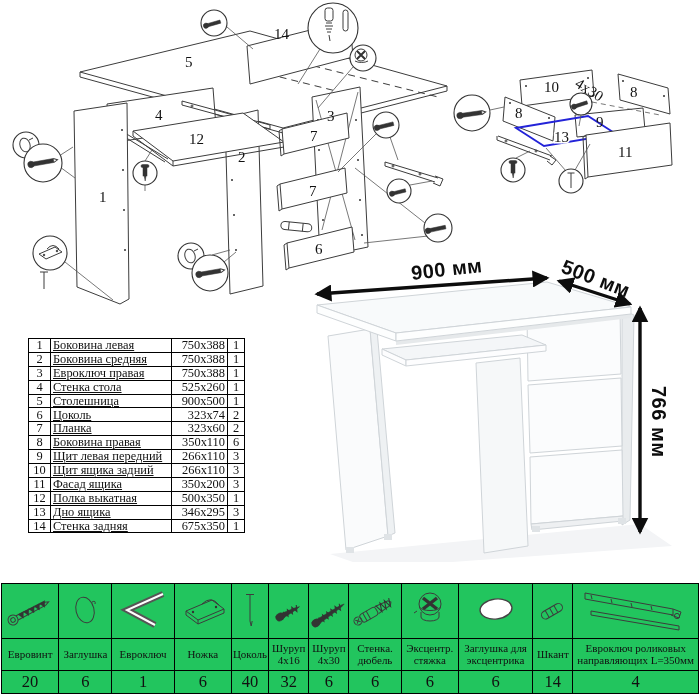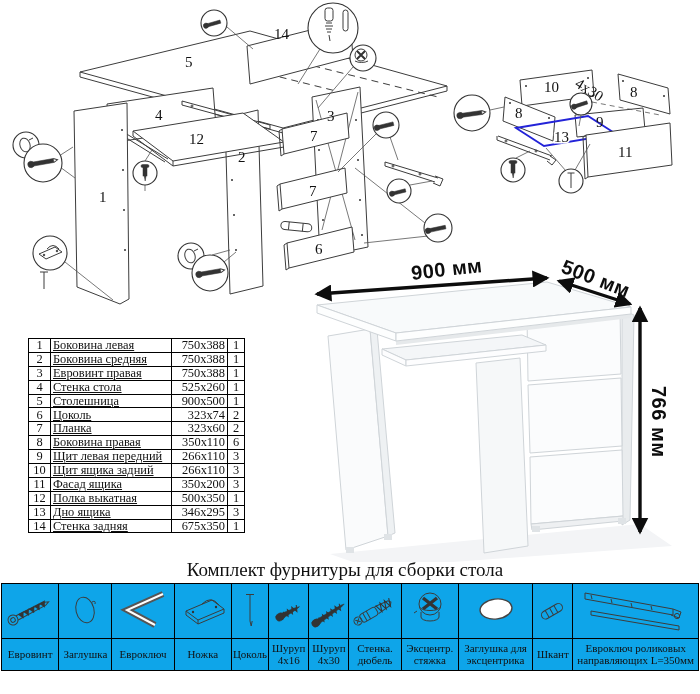--- a/index.html
+++ b/index.html
@@ -30,21 +30,21 @@
   .parts-table .c-name{width:116px;text-align:left;text-decoration:underline;}
   .parts-table .c-size{width:51px;text-align:right;}
   .parts-table .c-qty{width:12px;text-align:center;}
 
   
   .hw-title{position:absolute;left:0;top:559px;width:690px;text-align:center;
             font-size:19px;font-family:"Liberation Serif",serif;}
   .hw-table{position:absolute;left:1px;top:583px;width:698px;border-collapse:collapse;
             table-layout:fixed;font-family:"Liberation Serif",serif;}
   .hw-table td{border:1.7px solid #000;text-align:center;vertical-align:middle;
-               padding:0 1px;background:#0ea5e9;overflow:hidden;}
+               padding:0 1px;background:#22c55e;overflow:hidden;}
   .hw-table .icon-row td{height:54px;}
   .hw-table .label-row td{height:31px;font-size:11px;line-height:11.8px;}
   .hw-table .qty-row td{height:22px;font-size:16.5px;}
 </style>
 </head>
 <body>
 
 <div class="page">
 
   <svg class="diag" style="position:absolute;left:0;top:0" width="465" height="340" viewBox="0 0 465 340">
@@ -373,21 +373,21 @@
           <td class="c-qty">1</td>
         </tr>
       <tr>
           <td class="c-num">2</td>
           <td class="c-name">Боковина средняя</td>
           <td class="c-size">750x388</td>
           <td class="c-qty">1</td>
         </tr>
       <tr>
           <td class="c-num">3</td>
-          <td class="c-name">Евровинт правая</td>
+          <td class="c-name">Евроключ правая</td>
           <td class="c-size">750x388</td>
           <td class="c-qty">1</td>
         </tr>
       <tr>
           <td class="c-num">4</td>
           <td class="c-name">Стенка стола</td>
           <td class="c-size">525x260</td>
           <td class="c-qty">1</td>
         </tr>
       <tr>
@@ -446,21 +446,20 @@
         </tr>
       <tr>
           <td class="c-num">14</td>
           <td class="c-name">Стенка задняя</td>
           <td class="c-size">675x350</td>
           <td class="c-qty">1</td>
         </tr>
     </tbody>
   </table>
 
-  <div class="hw-title">Комплект фурнитуры для сборки стола</div>
 
   <table class="hw-table">
     <colgroup>
       <col style="width:57px">
         <col style="width:53px">
         <col style="width:62px">
         <col style="width:57px">
       <col style="width:37px">
         <col style="width:40px">
         <col style="width:40px">
@@ -565,16 +564,30 @@
       <td>Ножка</td>
       <td>Цоколь</td>
       <td>Шуруп 4x16</td>
       <td>Шуруп 4x30</td>
       <td>Стенка. дюбель</td>
       <td>Эксцентр. стяжка</td>
       <td>Заглушка для эксцентрика</td>
       <td>Шкант</td>
       <td>Евроключ роликовых направляющих L=350мм</td>
     </tr>
+    <tr class="qty-row">
+      <td>20</td>
+      <td>6</td>
+      <td>1</td>
+      <td>6</td>
+      <td>40</td>
+      <td>32</td>
+      <td>6</td>
+      <td>6</td>
+      <td>6</td>
+      <td>6</td>
+      <td>14</td>
+      <td>4</td>
+    </tr>
     </tbody>
   </table>
 
 </div>
 
 </body></html>

